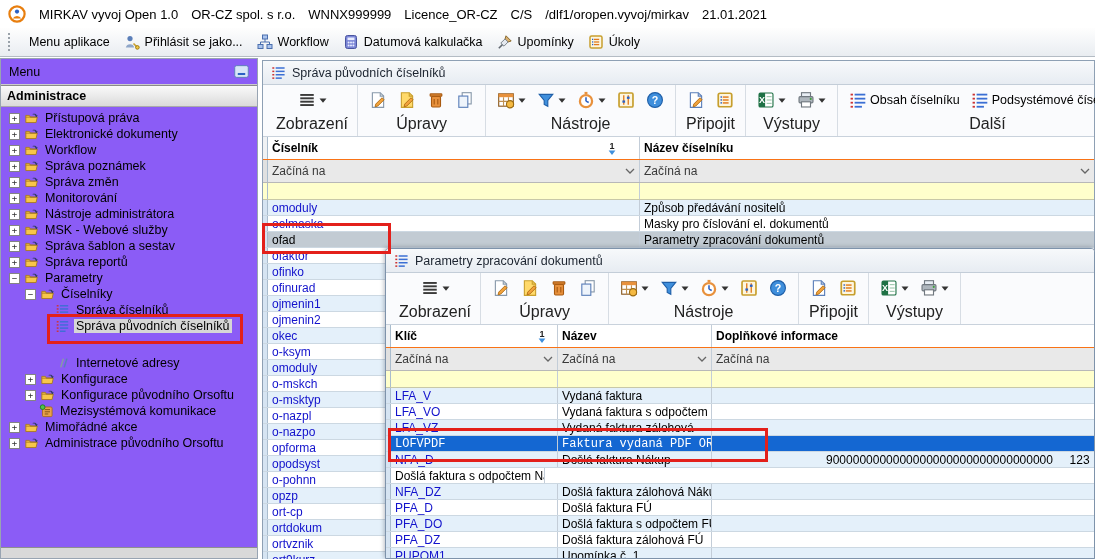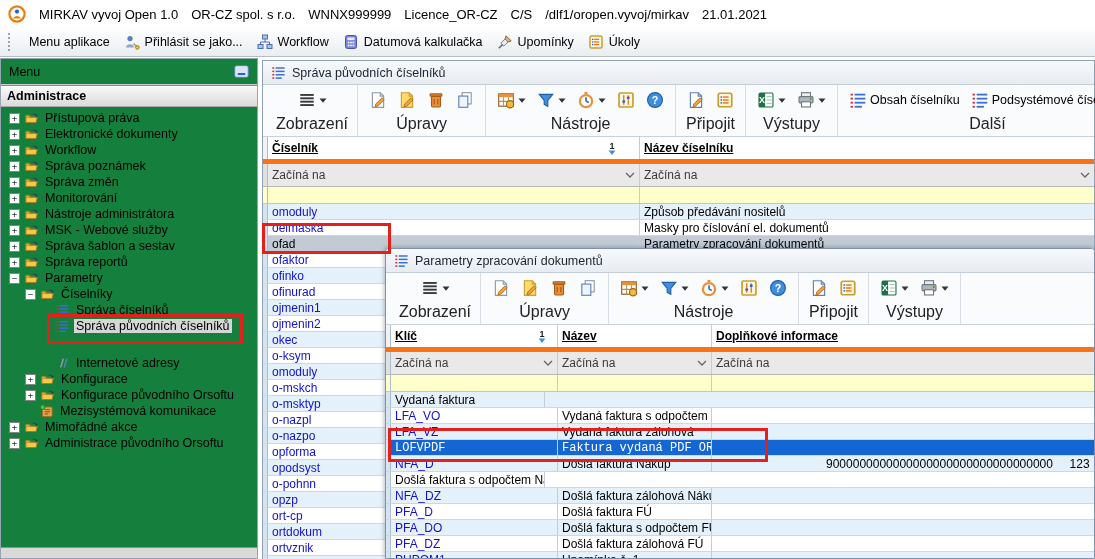--- a/index.html
+++ b/index.html
@@ -16,21 +16,21 @@
 
   
   .menubar{position:absolute;left:0;top:28px;width:100%;height:29px;box-sizing:border-box;
            background:linear-gradient(#fefefe,#e9edf1);border-bottom:1px solid #b4bcc4;
            display:flex;align-items:center;padding-left:8px;}
   .handle{width:4px;height:18px;border-left:2px dotted #9aa2aa;margin-right:8px;flex:none;}
   .mb-item{display:flex;align-items:center;gap:5px;padding:3px 7px;font-size:12.5px;white-space:nowrap;}
   .mb-item .icn svg{width:16px;height:16px;}
 
   
-  .sidebar{position:absolute;left:0;top:58px;width:258px;height:501px;background:#15803d;
+  .sidebar{position:absolute;left:0;top:58px;width:258px;height:501px;background:#8b5cf6;
            border:1px solid #98a4b2;box-sizing:border-box;}
   .menu-header{height:25px;border-bottom:1px solid #cccccc;display:flex;align-items:center;
                padding:0 8px;font-size:12.5px;}
   .menu-header .sp{flex:1;}
   .menu-header .icn svg{width:15px;height:13px;}
   .group-header{height:20px;background:linear-gradient(#fafafa,#dadada);border-top:1px solid #8a8a8a;
                 border-bottom:1px solid #aaaaaa;display:flex;align-items:center;padding:0 6px;
                 font-weight:bold;font-size:12.5px;}
   .tree{padding-top:3px;}
   .tree-item{height:16px;display:flex;align-items:center;white-space:nowrap;font-size:12.5px;}
@@ -65,21 +65,21 @@
   .tb-caption{font-size:16px;color:#222;padding:2px 0 3px;}
 
   
   .grid{position:absolute;left:0;right:0;}
   .g-row{display:flex;height:16px;border-bottom:1px solid #ccd8e2;box-sizing:border-box;background:#fff;}
   .g-row.alt{background:#e4f0fa;}
   .g-cell{box-sizing:border-box;border-right:1px solid #c3cdd8;padding:1px 4px 0;font-size:12px;
           white-space:pre;overflow:hidden;}
   .strip{width:5px;flex:none;background:#d6e4f2;border-right:1px solid #a9bccd;box-sizing:border-box;}
   .key{color:#1212cc;}
-  .g-head{display:flex;height:22px;background:#fff;border-bottom:5px solid #f97316;font-weight:bold;text-decoration:underline;}
+  .g-head{display:flex;height:22px;background:#fff;border-bottom:1px solid #f97316;font-weight:bold;}
   .g-head .strip{background:#f0f2f4;}
   .g-head .g-cell{display:flex;align-items:center;justify-content:space-between;padding-top:0;}
   .sortglyph svg{width:10px;height:15px;}
   .g-filter{display:flex;height:22px;background:#e9e9e9;border-bottom:1px solid #b8b8b8;color:#3a3a3a;}
   .g-filter .strip{background:#e0e0e0;}
   .g-filter .g-cell{display:flex;align-items:center;justify-content:space-between;padding-top:0;}
   .chev svg{width:10px;height:6px;}
   .g-yellow{display:flex;height:16px;background:#ffffcc;border-bottom:1px solid #c8c8a8;}
   .g-yellow .strip{background:#ffffcc;}
   .g-yellow .g-cell{background:#ffffcc;}
@@ -1124,20 +1124,21 @@
       </div>
       <div class="g-yellow">
         <span class="strip"></span>
         <div class="g-cell dc1"></div>
         <div class="g-cell dc2"></div>
         <div class="g-cell dc3"></div>
       </div>
       <div id="dlg-rows">
           <div class="g-row alt">
             <span class="strip"></span>
+            <div class="g-cell dc1 key">LFA_V</div>
             <div class="g-cell dc2">Vydaná faktura</div>
             <div class="g-cell dc3"></div>
           </div>
           <div class="g-row">
             <span class="strip"></span>
             <div class="g-cell dc1 key">LFA_VO</div>
             <div class="g-cell dc2">Vydaná faktura s odpočtem</div>
             <div class="g-cell dc3"></div>
           </div>
           <div class="g-row alt">

